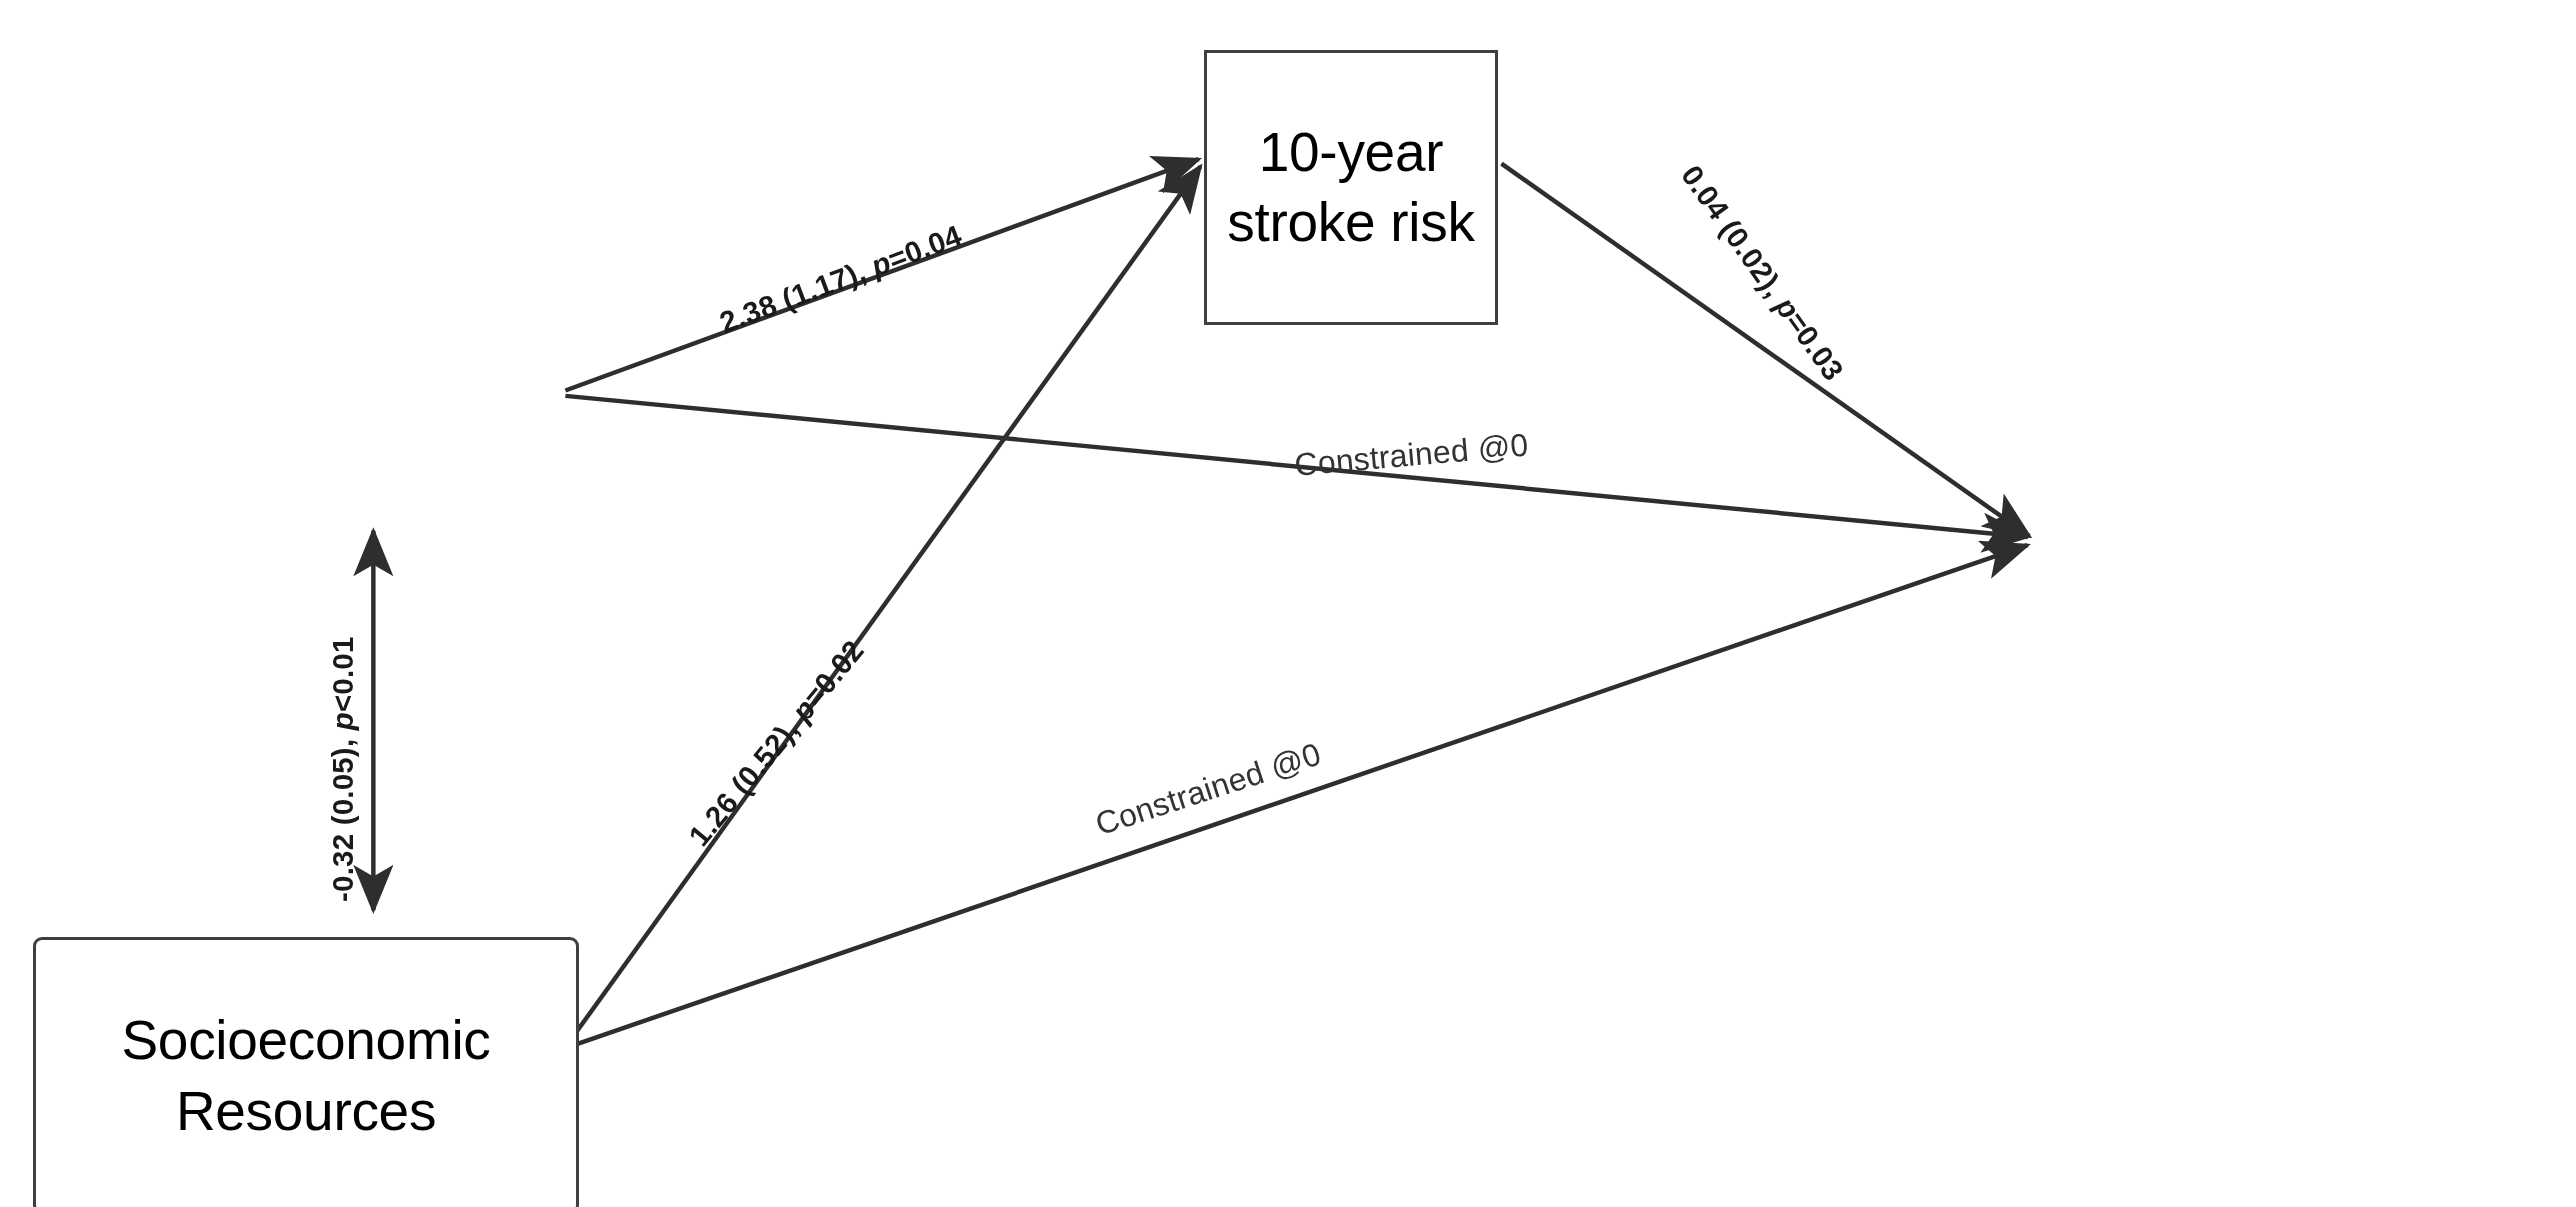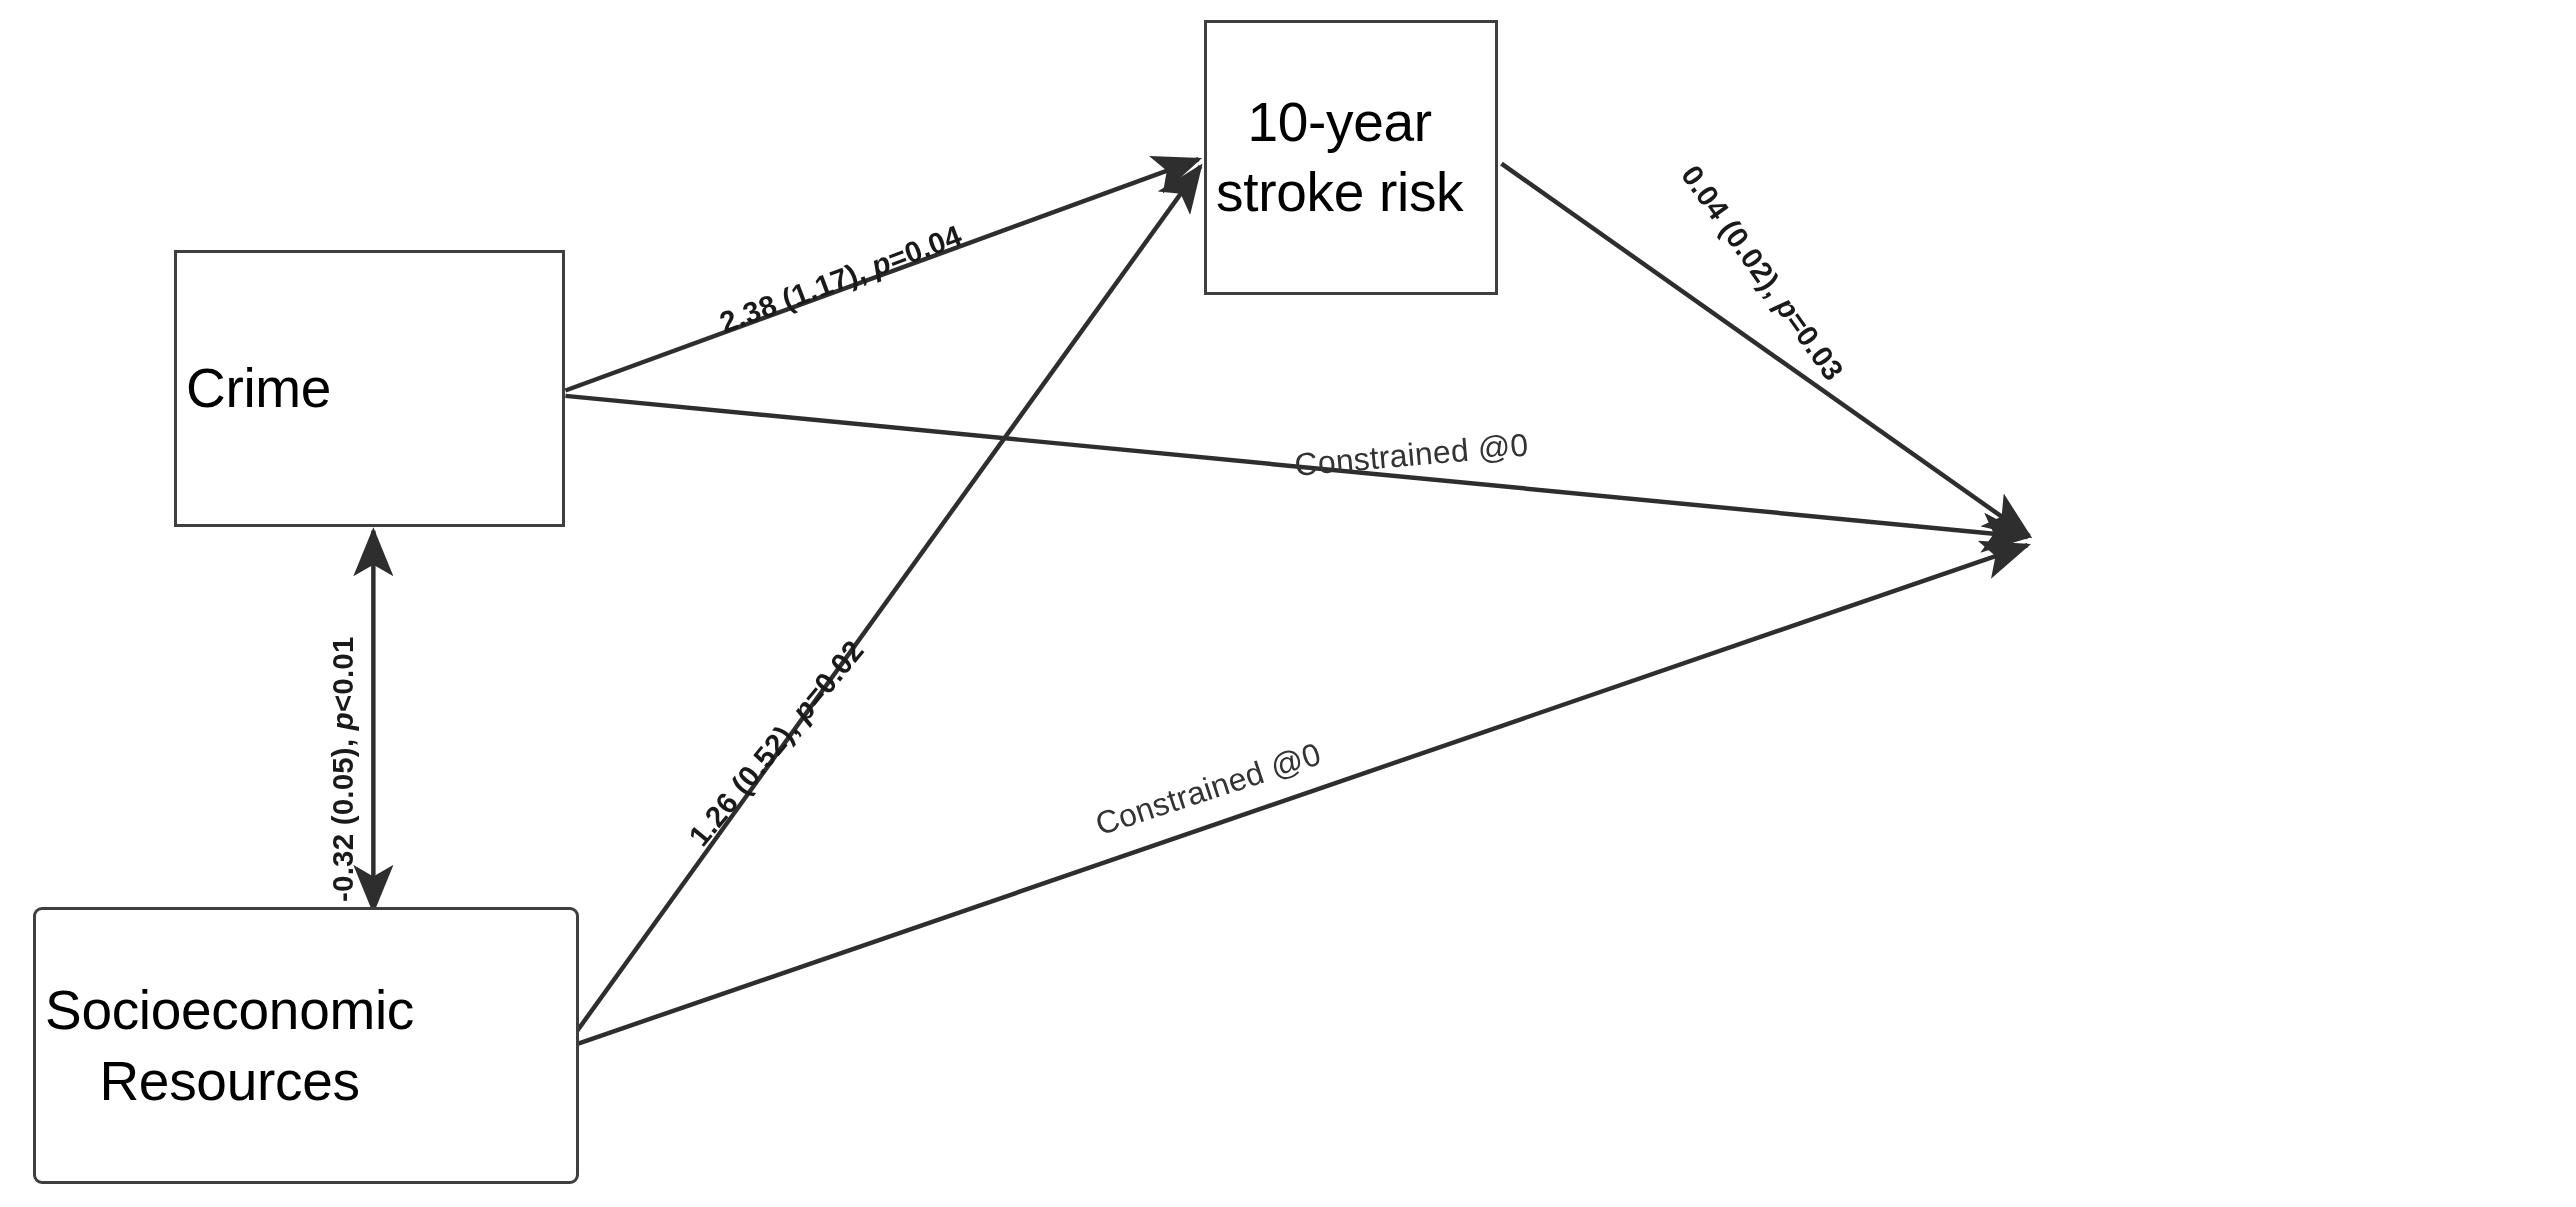--- a/index.html
+++ b/index.html
@@ -25,28 +25,29 @@
     width: 2576px;
     height: 1208px;
   }
   .node-box {
     position: absolute;
     box-sizing: border-box;
     border: 3.6px solid #3f3f3f;
     background: #ffffff;
     display: flex;
     align-items: center;
-    justify-content: flex-start;
+    justify-content: center;
     text-align: center;
     color: #000000;
     font-family: "Liberation Sans", sans-serif;
     font-weight: 400;
     line-height: 1.28;
     letter-spacing: -0.3px;
     z-index: 3;
+    margin-top: 30px;
   }
   .node-label {
     display: block;
     white-space: pre-line;
     padding: 0 9px;
   }
   #node-crime { left: 174px; top: 250px; width: 391px; height: 277px; font-size: 55px; }
   #node-stroke { left: 1204px; top: 19.7px; width: 294px; height: 275px; font-size: 55px; }
   #node-attention { left: 2020px; top: 402px; width: 402px; height: 275px; font-size: 55px; }
   #node-ser { left: 33px; top: 907px; width: 546px; height: 277px; font-size: 55px; border-radius: 9px; }
@@ -126,23 +127,20 @@
 
     <line x1="636" y1="1168" x2="1344" y2="186" stroke="#2e2e2e" stroke-width="5" marker-end="url(#arrowhead)"></line>
 
     <line x1="636" y1="1172" x2="2270" y2="610" stroke="#2e2e2e" stroke-width="5" marker-end="url(#arrowhead)"></line>
 
     <line x1="1681" y1="183" x2="2272" y2="600" stroke="#2e2e2e" stroke-width="5" marker-end="url(#arrowhead)"></line>
 
     <line x1="418" y1="1019" x2="418" y2="594" stroke="#2e2e2e" stroke-width="5" marker-end="url(#arrowhead)" marker-start="url(#arrowhead-start)"></line>
   </svg>
 
-  <div class="node-box" id="node-crime">
-    <span class="node-label">Crime</span>
-  </div>
 
   <div class="node-box" id="node-stroke">
     <span class="node-label">10-year
 stroke risk</span>
   </div>
 
 
   <div class="node-box" id="node-ser">
     <span class="node-label">Socioeconomic
 Resources</span>

